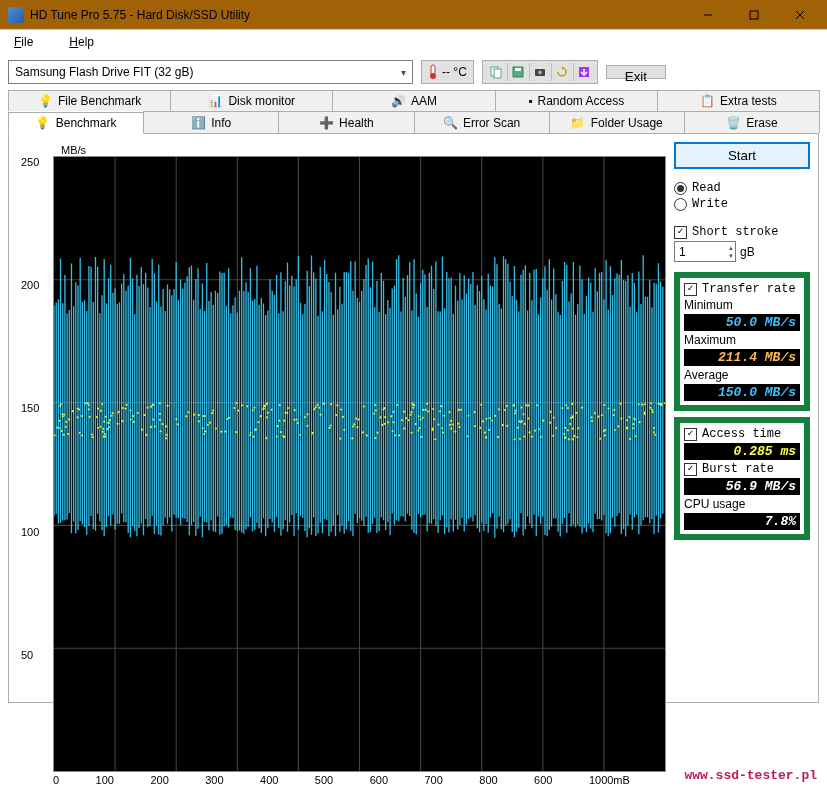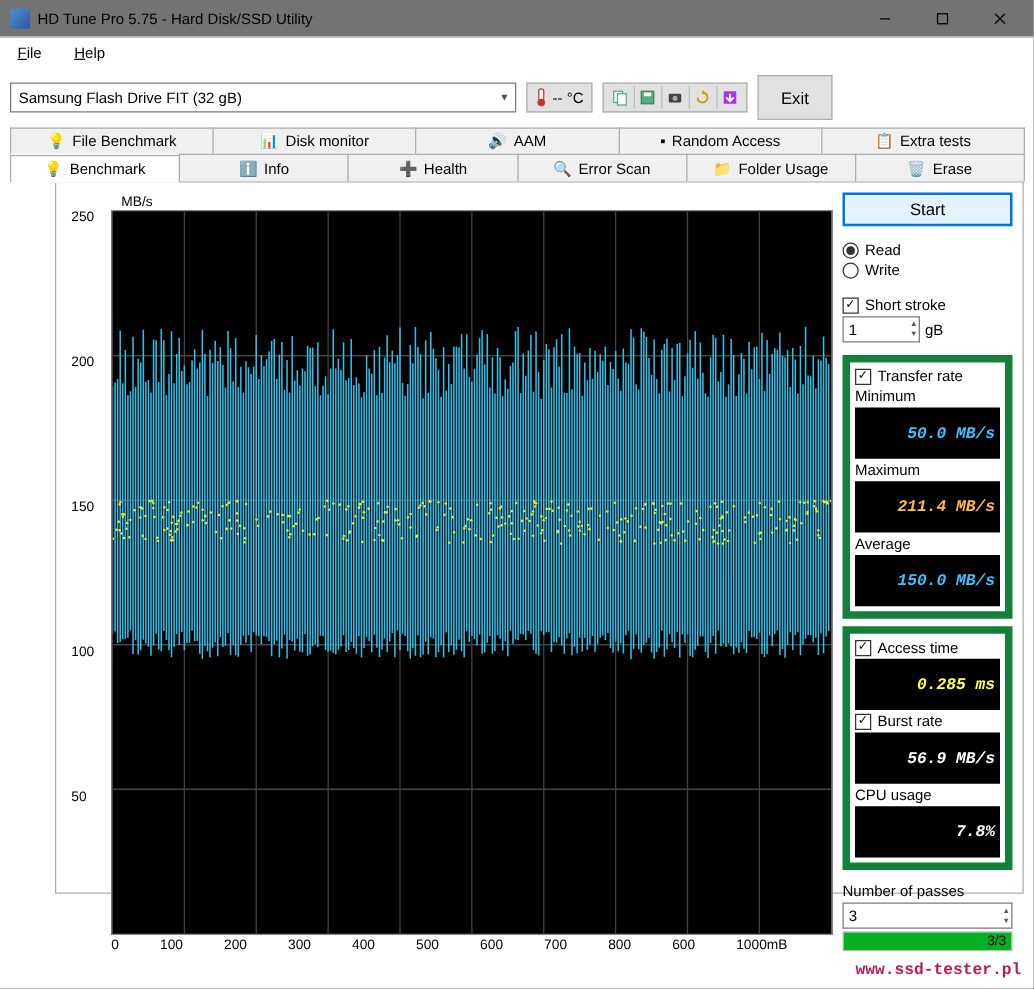--- a/index.html
+++ b/index.html
@@ -1,62 +1,62 @@
 <!DOCTYPE html>
 <html><head>
 <meta charset="utf-8">
 <style>
 * { box-sizing: border-box; margin: 0; padding: 0; }
 body { font-family: "Segoe UI", Tahoma, sans-serif; font-size: 12px; background: #fff; width: 827px; height: 791px; overflow: hidden; position: relative; }
-.titlebar { height: 30px; display: flex; align-items: center; padding: 0 4px 0 8px; border-bottom: 1px solid #ccc; background: #737373; }
+.titlebar { height: 30px; display: flex; align-items: center; padding: 0 4px 0 8px; border-bottom: 1px solid #ccc; background: #a16207; }
 .titlebar .app-icon { width: 16px; height: 16px; background: linear-gradient(135deg,#4a90d9,#2c5aa0); border-radius: 2px; margin-right: 6px; }
 .titlebar .title { flex: 1; font-size: 12px; }
 .titlebar .win-controls { display: flex; }
 .titlebar .win-btn { width: 46px; height: 30px; display: flex; align-items: center; justify-content: center; cursor: pointer; }
-.menubar { padding: 2px 8px; display: flex; gap: 14px; font-size: 12px; }
+.menubar { padding: 2px 8px; display: flex; gap: 24px; font-size: 12px; }
 .menubar .menu-item { padding: 3px 6px; cursor: pointer; }
 .menubar .menu-item u { text-decoration: underline; }
 .toolbar { margin: 6px 8px; display: flex; align-items: center; gap: 8px; }
 .drive-select { border: 1px solid #7a7a7a; height: 24px; padding: 2px 6px; width: 405px; display: flex; align-items: center; justify-content: space-between; background: #fff; cursor: pointer; }
 .drive-select .chev { font-size: 10px; color: #555; }
 .temp-widget { border: 1px solid #adadad; background: #e1e1e1; padding: 2px 6px; height: 24px; display: flex; align-items: center; gap: 4px; }
 .temp-icon { display: inline-flex; }
 .toolbar-icons { display: flex; border: 1px solid #adadad; background: #e1e1e1; height: 24px; align-items: center; padding: 0 2px; }
 .toolbar-icons .ic { width: 22px; height: 18px; display: flex; align-items: center; justify-content: center; cursor: pointer; border-left: 1px solid #c0c0c0; }
 .toolbar-icons .ic:first-child { border-left: none; }
-.exit-btn { border: 1px solid #adadad; background: #e1e1e1; padding: 3px 18px; cursor: pointer; height: 36px; }
+.exit-btn { border: 1px solid #adadad; background: #e1e1e1; padding: 3px 18px; cursor: pointer; height: 14px; }
 .tab-area { margin: 4px 8px 0 8px; }
 .tab-row { display: flex; }
 .tab { border: 1px solid #adadad; border-bottom: none; padding: 3px 8px; background: #f0f0f0; display: flex; align-items: center; gap: 5px; cursor: pointer; font-size: 12px; flex: 1; justify-content: center; margin-right: -1px; }
 .tab.active { background: #fff; position: relative; top: 1px; border-bottom: 1px solid #fff; }
-.tab-content { border: 1px solid #adadad; background: #fff; padding: 8px; display: flex; height: 570px; margin-left: 36px; }
+.tab-content { border: 1px solid #adadad; background: #fff; padding: 8px; display: flex; height: 570px; }
 .chart-col { flex: 1; display: flex; flex-direction: column; position: relative; }
 .chart-axis-label-left { position: absolute; left: 44px; top: 2px; font-size: 11px; }
 .chart-axis-label-right { position: absolute; right: 34px; top: 18px; font-size: 11px; }
 .chart-area { flex: 1; display: flex; margin-top: 14px; }
 .y-left { width: 36px; display: flex; flex-direction: column; justify-content: space-between; align-items: flex-start; font-size: 11px; padding: 0 4px; }
 .y-right { width: 36px; display: flex; flex-direction: column; justify-content: space-between; align-items: flex-start; font-size: 11px; padding: 0 4px; }
 .plot { flex: 1; background: #000; border: 1px solid #888; position: relative; overflow: hidden; }
 .plot-grid line { stroke: #444; stroke-width: 1; }
 .x-axis { display: flex; justify-content: space-between; font-size: 11px; padding: 2px 36px 0 36px; }
 .sidebar { width: 136px; margin-left: 8px; display: flex; flex-direction: column; gap: 6px; font-size: 12px; }
 .start-btn { border: 2px solid #0078d7; background: #e5f1fb; padding: 4px 24px; cursor: pointer; }
 .radio-group { display: flex; flex-direction: column; gap: 2px; margin-top: 2px; }
-.radio-line, .check-line { display: flex; align-items: center; gap: 5px; cursor: pointer; }
+.radio-line, .check-line { display: flex; align-items: center; gap: 5px; cursor: pointer; font-family: Liberation Mono, monospace; }
 .radio-dot { width: 13px; height: 13px; border: 1px solid #333; border-radius: 50%; display: inline-flex; align-items: center; justify-content: center; }
 .radio-dot.on::after { content: ""; width: 7px; height: 7px; background: #333; border-radius: 50%; }
 .chk { width: 13px; height: 13px; border: 1px solid #333; display: inline-flex; align-items: center; justify-content: center; font-size: 10px; line-height: 1; }
 .chk.on::after { content: "✓"; }
 .num-input { display: flex; align-items: center; gap: 4px; }
 .spinner { border: 1px solid #7a7a7a; height: 21px; width: 62px; display: flex; align-items: center; padding: 0 1px 0 4px; background: #fff; }
 .spinner .sp-num { flex: 1; }
 .spinner .sp-btns { display: flex; flex-direction: column; }
 .spinner .sp-btns span { font-size: 6px; line-height: 8px; cursor: pointer; color: #555; }
 .stat-label { font-size: 12px; }
-.stat-box { background: #000; color: #fff; font-family: "Courier New", monospace; font-weight: bold; padding: 13px 4px; text-align: right; font-size: 13px; font-style: italic; }
+.stat-box { background: #000; color: #fff; font-family: "Courier New", monospace; font-weight: bold; padding: 1px 4px; text-align: right; font-size: 13px; font-style: italic; }
 .stat-box.cyan { color: #40bfff; }
 .stat-box.orange { color: #ffb84d; }
 .stat-box.yellow { color: #ffff4d; }
 .stat-box.white { color: #fff; font-style: italic; }
 .group { border: 6px solid #15803d; padding: 4px; display: flex; flex-direction: column; gap: 2px; }
 .group.noborder { border: none; padding: 4px 0; }
 .progress { border: 1px solid #bcbcbc; height: 16px; display: flex; align-items: center; position: relative; }
 .progress-fill { background: #06b025; height: 100%; width: 100%; }
 .progress-text { position: absolute; right: 4px; font-size: 11px; }
 .watermark { position: absolute; right: 10px; bottom: 8px; font-family: "Courier New", monospace; color: #be185d; font-size: 13px; font-weight: bold; }
@@ -641,31 +641,17 @@
           </div>
         <div class="stat-box yellow">0.285 ms</div>
         <div class="check-line">
             <span class="chk on"></span>
             <span>Burst rate</span>
           </div>
         <div class="stat-box white">56.9 MB/s</div>
         <div class="stat-label">CPU usage</div>
         <div class="stat-box white">7.8%</div>
       </div>
-      <div class="group noborder">
-        <div class="stat-label">Number of passes</div>
-        <div class="spinner" style="width:100%">
-            <span class="sp-num">3</span>
-            <span class="sp-btns">
-              <span>▲</span>
-              <span>▼</span>
-            </span>
-          </div>
-        <div class="progress">
-          <div class="progress-fill"></div>
-          <div class="progress-text">3/3</div>
-        </div>
-      </div>
     </div>
   </div>
 </div>
 
 <div class="watermark">www.ssd-tester.pl</div>
 
 </body></html>

